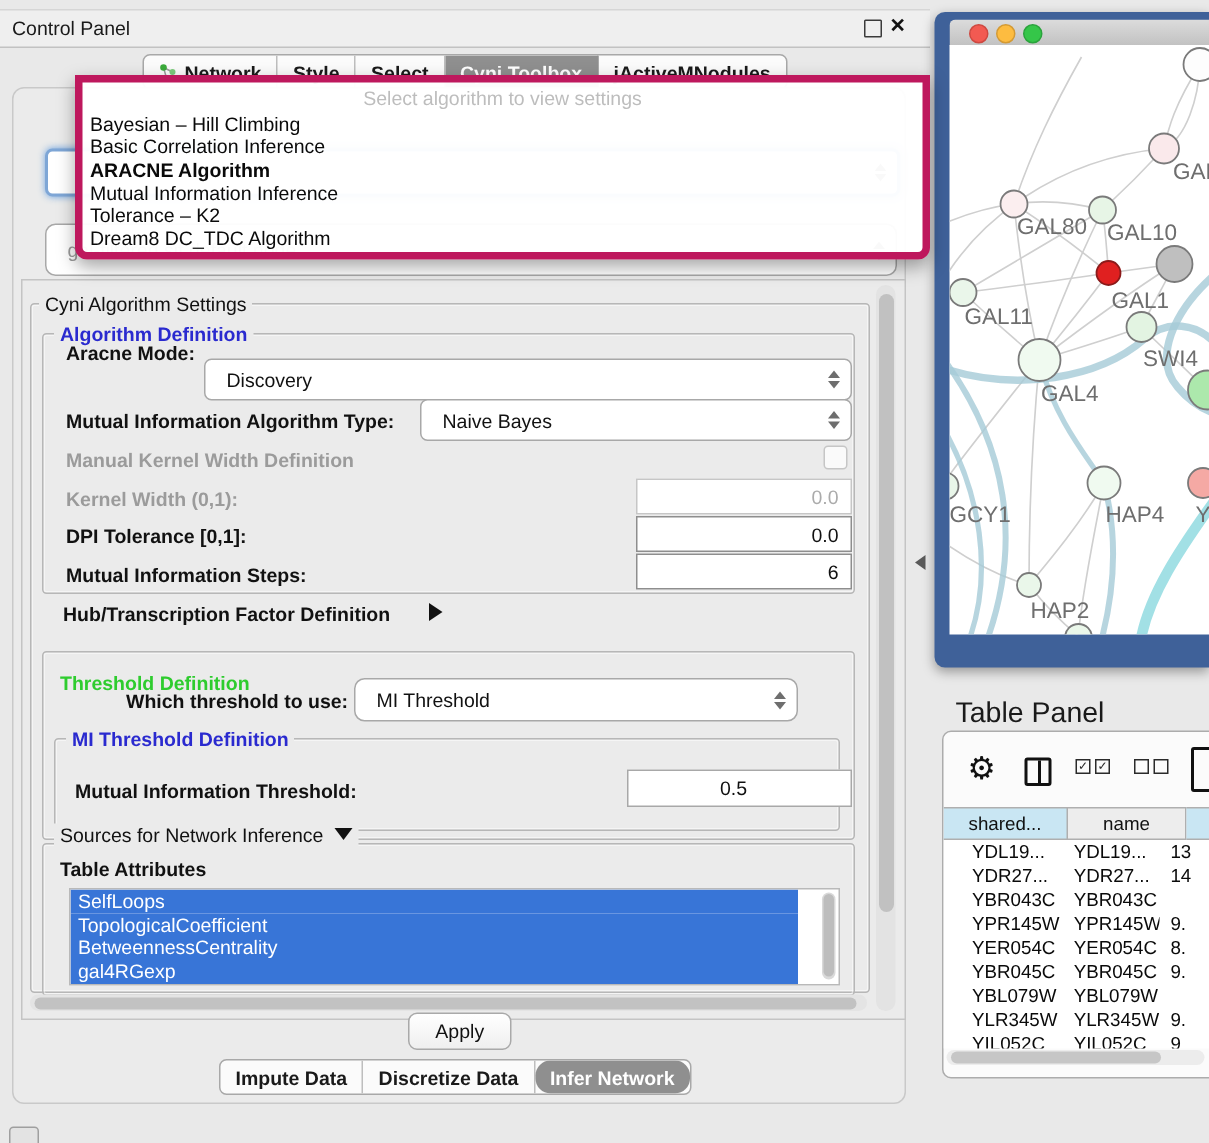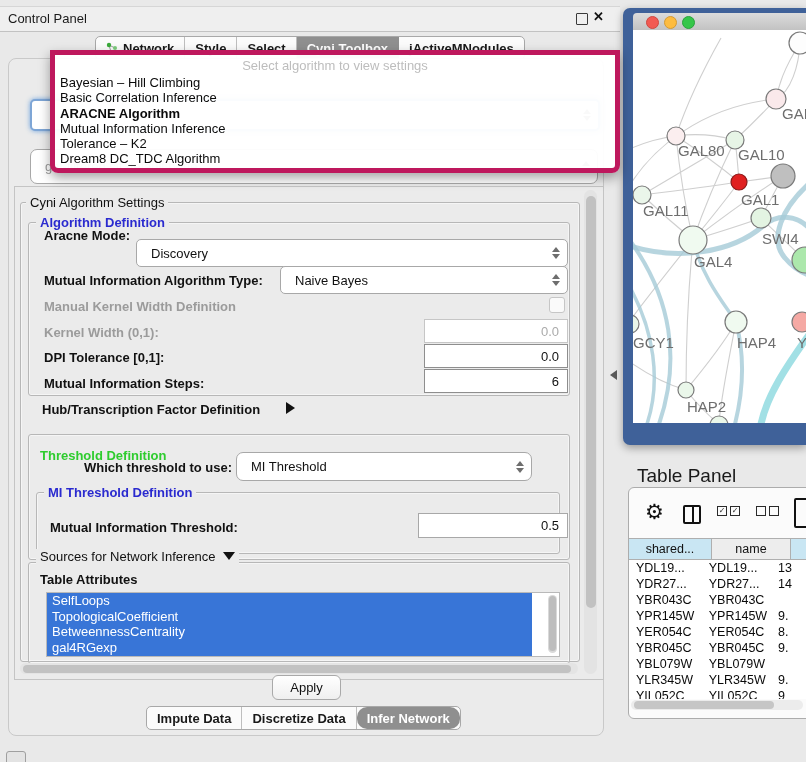--- a/index.html
+++ b/index.html
@@ -86,21 +86,21 @@
   .gear{position:absolute;left:16px;top:12px;font-size:21px;color:#111;}
   .cols-icon{position:absolute;left:54px;top:17px;width:14px;height:15px;border:2px solid #111;border-radius:2px;}
   .cols-icon i{position:absolute;left:50%;top:0;width:2px;height:100%;background:#111;}
   .cb{position:absolute;width:8px;height:8px;border:1.5px solid #2A2A2A;font-size:8px;line-height:8px;text-align:center;color:#2A2A2A;}
   .doc-icon{position:absolute;left:165px;top:10px;width:20px;height:26px;border:2px solid #111;border-radius:2px;background:#FBFBFB;}
   .tbl-header{position:absolute;left:0;top:50px;height:22px;display:flex;font-size:12.5px;}
   .th-cell{display:flex;align-items:center;justify-content:center;border-right:1px solid #AFAFAF;
     border-top:1px solid #AFAFAF;border-bottom:1px solid #AFAFAF;background:#EDEDED;overflow:hidden;white-space:nowrap;}
   .th-cell.hl{background:#C9E6F3;}
   .tbl-rows{position:absolute;left:0;top:72px;width:100%;height:139px;overflow:hidden;background:#FFF;}
-  .tbl-row{display:flex;height:16px;font-size:12.5px;}
+  .tbl-row{display:flex;height:16px;font-size:12.5px;padding-left:12px;}
   .td-cell{padding-left:7px;overflow:hidden;white-space:nowrap;color:#0A0A0A;line-height:16px;}
   .tbl-hscroll{position:absolute;left:2px;top:212px;width:172px;height:10px;background:#ECECEC;border-radius:5px;}
   .tbl-hscroll .th{position:absolute;left:3px;top:1px;width:140px;height:8px;background:#C6C6C6;border-radius:4px;}
   .mini-icon{left:6px;top:751px;width:18px;height:14px;border:1px solid #9F9F9F;background:#E3E3E3;border-radius:3px;}
 </style>
 </head>
 <body>
 
 <div id="app">
 
@@ -217,21 +217,21 @@
     <span class="stepper">
         <i class="up"></i>
         <i class="dn"></i>
       </span>
   </div>
 
   <div class="group" style="left:36px;top:492px;width:522px;height:60px;"></div>
   <span class="gtitle blue" style="left:44px;top:485px;">MI Threshold Definition</span>
 
   <span class="lbl" style="left:50px;top:520px;">Mutual Information Threshold:</span>
-  <div class="field" style="left:418px;top:513px;width:140px;height:23px;border-color:#A8A8A8;">
+  <div class="field" style="left:418px;top:513px;width:140px;height:23px;border-color:#A8A8A8;justify-content:center;">
     <span>0.5</span>
   </div>
 
   <div class="group" style="left:28px;top:562px;width:540px;height:100px;"></div>
   <span class="gtitle" style="left:36px;top:549px;font-weight:normal;">
     <span>Sources for Network Inference</span>
     <span class="tri-d" style="margin-left:4px;vertical-align:1px;"></span>
   </span>
   <span class="lbl" style="left:40px;top:572px;">Table Attributes</span>
 

